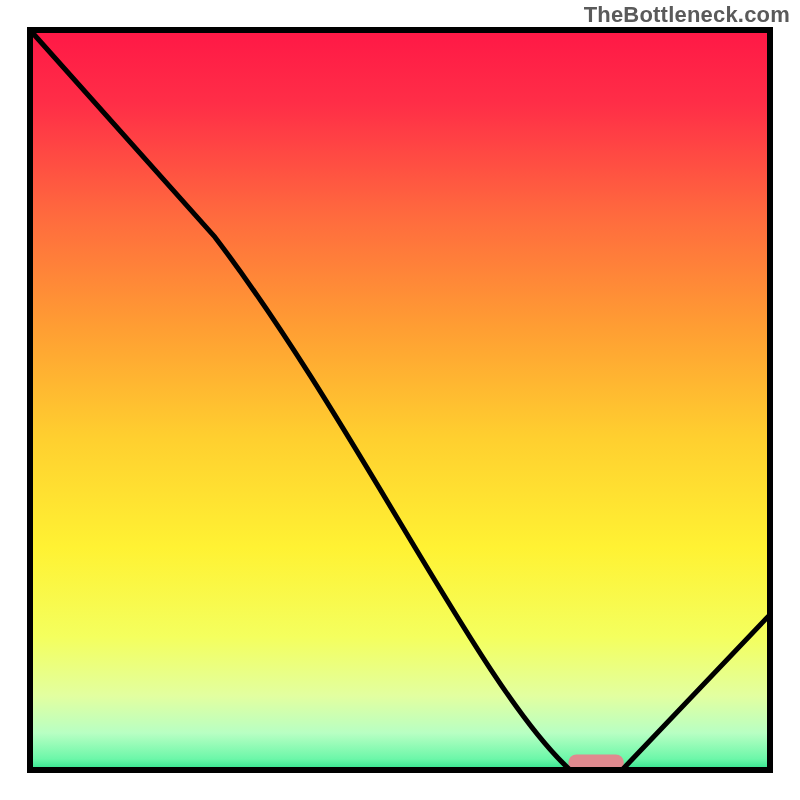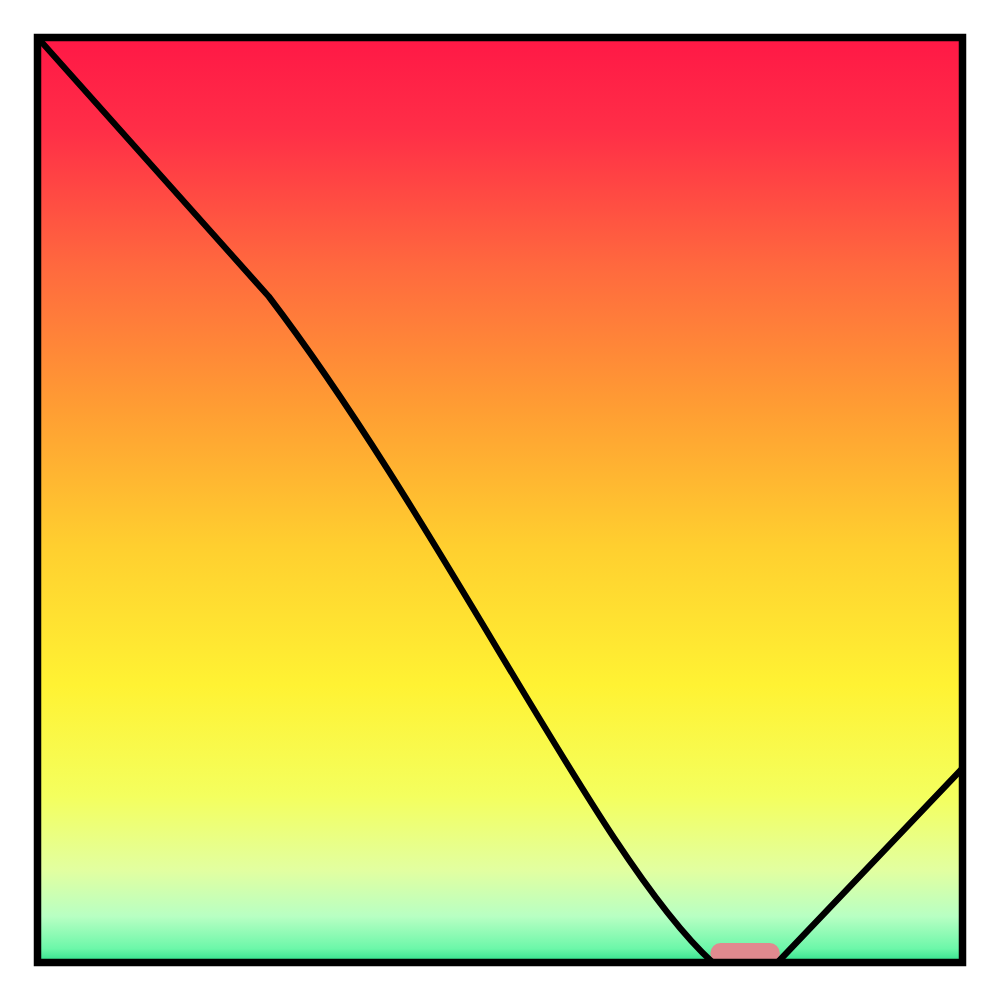--- a/index.html
+++ b/index.html
@@ -26,20 +26,21 @@
     letter-spacing: 0.2px;
   }
   svg {
     display: block;
   }
 </style>
 </head>
 <body>
 
 <div class="frame">
+  <div class="watermark">TheBottleneck.com</div>
 
   <svg id="chart-svg" width="800" height="800" viewBox="0 0 800 800">
     <defs>
       <linearGradient id="bg-grad" x1="0" y1="0" x2="0" y2="1">
           <stop offset="0%" stop-color="#ff1846"></stop>
           <stop offset="10%" stop-color="#ff2e47"></stop>
           <stop offset="25%" stop-color="#ff6a3e"></stop>
           <stop offset="40%" stop-color="#ff9d33"></stop>
           <stop offset="55.00000000000001%" stop-color="#ffcf2f"></stop>
           <stop offset="70%" stop-color="#fff233"></stop>

